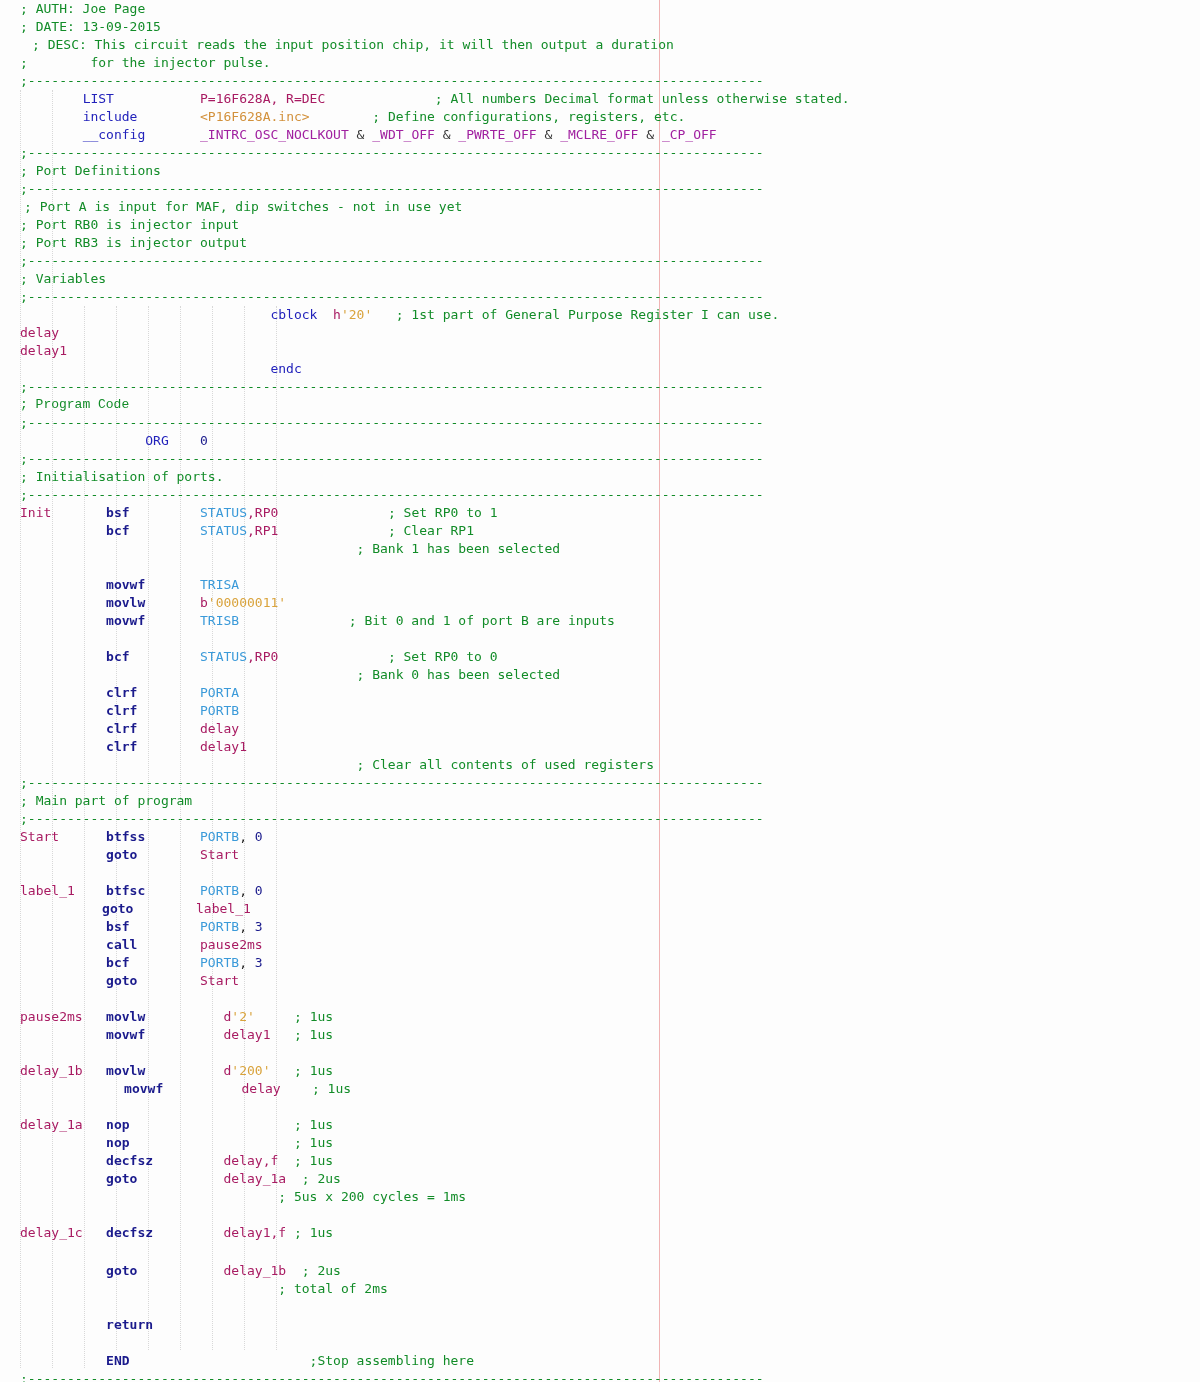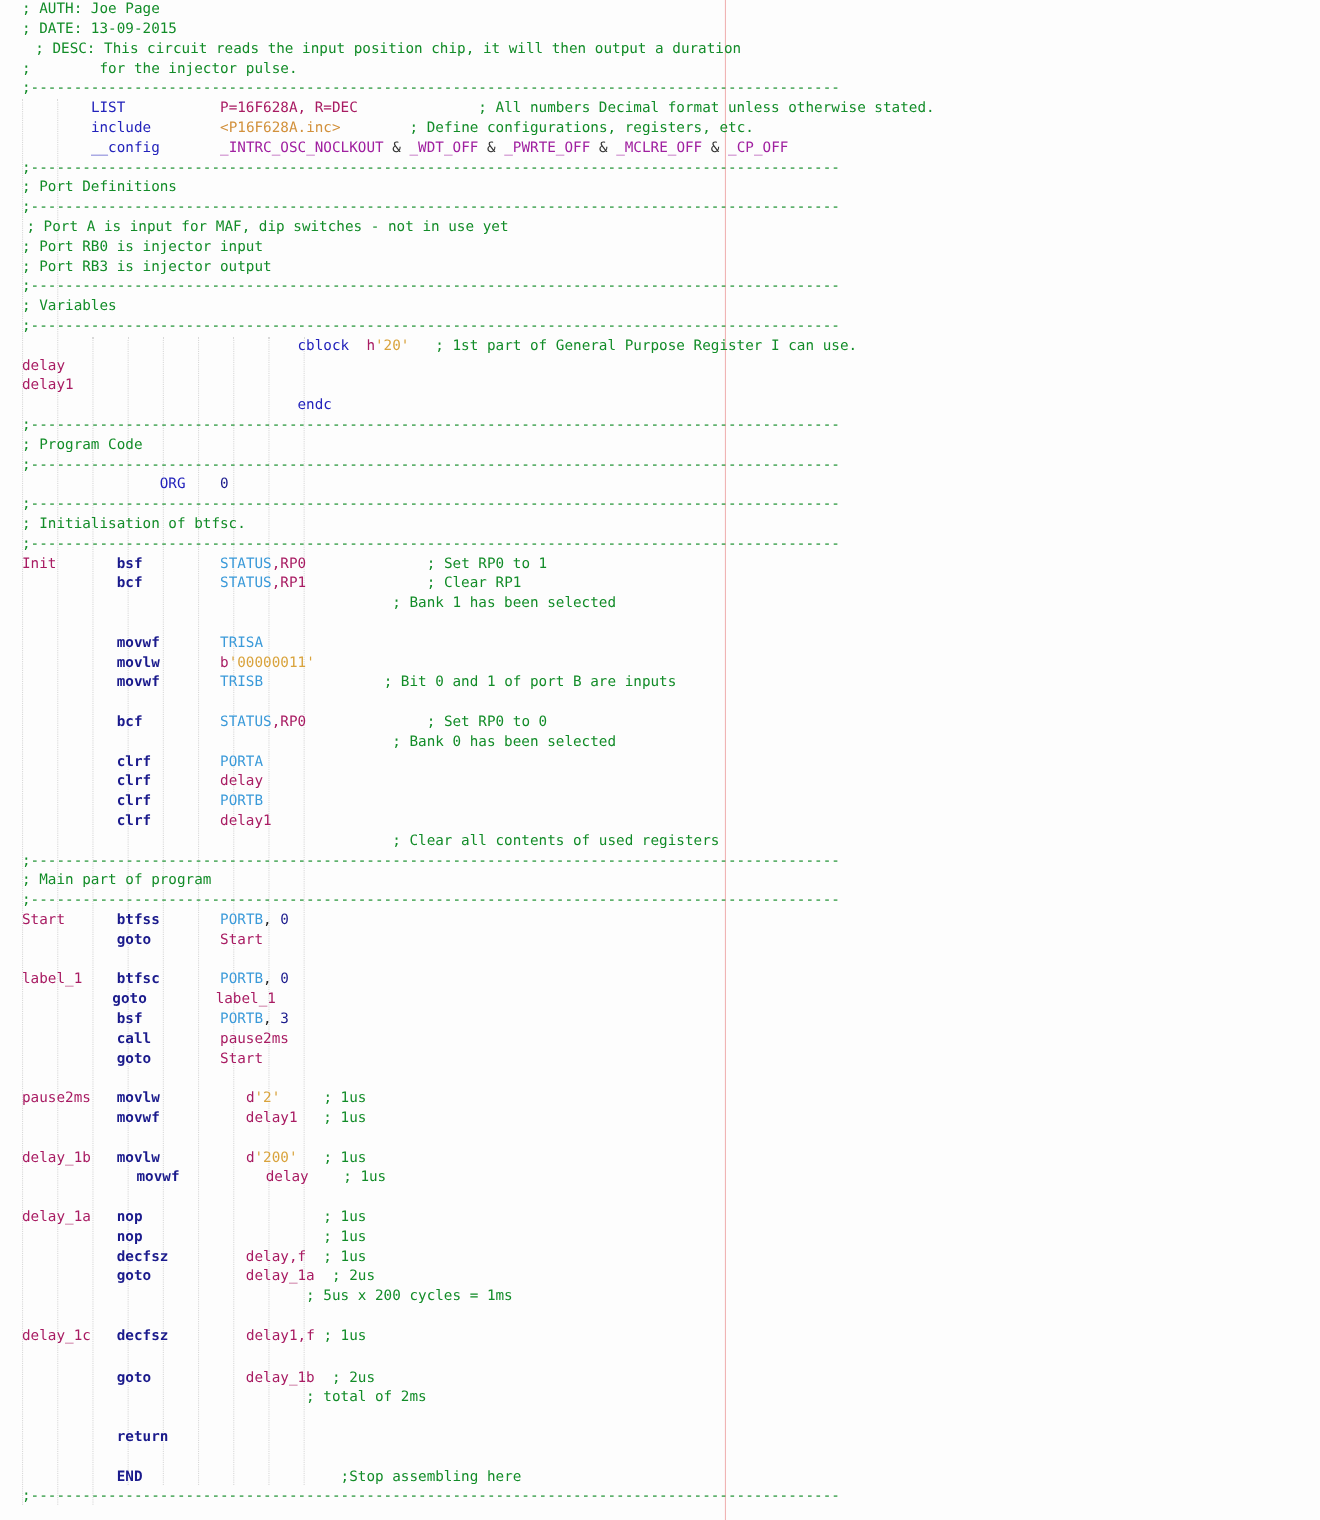--- a/index.html
+++ b/index.html
@@ -110,51 +110,52 @@
       <div class="code-line" style="height: 18px; line-height: 18px;"><span class="t-comment">; Port RB0 is injector input</span></div>
       <div class="code-line" style="height: 18px; line-height: 18px;"><span class="t-comment">; Port RB3 is injector output</span></div>
       <div class="code-line" style="height: 18px; line-height: 18px;"><span class="t-sep">;----------------------------------------------------------------------------------------------</span></div>
       <div class="code-line" style="height: 18px; line-height: 18px;"><span class="t-comment">; Variables</span></div>
       <div class="code-line" style="height: 18px; line-height: 18px;"><span class="t-sep">;----------------------------------------------------------------------------------------------</span></div>
       <div class="code-line" style="height: 18px; line-height: 18px;"><span class="t-plain">                                </span><span class="t-directive">cblock</span><span class="t-plain">  </span><span class="t-radix">h</span><span class="t-numlit">'20'</span><span class="t-plain">   </span><span class="t-comment">; 1st part of General Purpose Register I can use.</span></div>
       <div class="code-line" style="height: 18px; line-height: 18px;"><span class="t-label">delay</span></div>
       <div class="code-line" style="height: 18px; line-height: 18px;"><span class="t-label">delay1</span></div>
       <div class="code-line" style="height: 18px; line-height: 18px;"><span class="t-plain">                                </span><span class="t-directive">endc</span></div>
       <div class="code-line" style="height: 18px; line-height: 18px;"><span class="t-sep">;----------------------------------------------------------------------------------------------</span></div>
-      <div class="code-line" style="height: 18px; line-height: 18px;"><span class="t-comment">; Program Code</span></div>
+      <div class="code-line" style="height: 18px; line-height: 18px; font-family: Liberation Mono, monospace;"><span class="t-comment">; Program Code</span></div>
       <div class="code-line" style="height: 18px; line-height: 18px;"><span class="t-sep">;----------------------------------------------------------------------------------------------</span></div>
       <div class="code-line" style="height: 18px; line-height: 18px;"><span class="t-plain">                </span><span class="t-directive">ORG</span><span class="t-plain">    </span><span class="t-number">0</span></div>
       <div class="code-line" style="height: 18px; line-height: 18px;"><span class="t-sep">;----------------------------------------------------------------------------------------------</span></div>
-      <div class="code-line" style="height: 18px; line-height: 18px;"><span class="t-comment">; Initialisation of btfsc.</span></div>
+      <div class="code-line" style="height: 18px; line-height: 18px;"><span class="t-comment">; Initialisation of ports.</span></div>
       <div class="code-line" style="height: 18px; line-height: 18px;"><span class="t-sep">;----------------------------------------------------------------------------------------------</span></div>
       <div class="code-line" style="height: 18px; line-height: 18px;"><span class="t-label">Init</span><span class="t-plain">       </span><span class="t-opcode">bsf</span><span class="t-plain">         </span><span class="t-register">STATUS</span><span class="t-bit">,RP0</span><span class="t-plain">              </span><span class="t-comment">; Set RP0 to 1</span></div>
       <div class="code-line" style="height: 18px; line-height: 18px;"><span class="t-plain">           </span><span class="t-opcode">bcf</span><span class="t-plain">         </span><span class="t-register">STATUS</span><span class="t-bit">,RP1</span><span class="t-plain">              </span><span class="t-comment">; Clear RP1</span></div>
       <div class="code-line" style="height: 18px; line-height: 18px;"><span class="t-plain">                                           </span><span class="t-comment">; Bank 1 has been selected</span></div>
       <div class="code-line" style="height: 18px; line-height: 18px;"><span class="t-plain"></span></div>
       <div class="code-line" style="height: 18px; line-height: 18px;"><span class="t-plain">           </span><span class="t-opcode">movwf</span><span class="t-plain">       </span><span class="t-register">TRISA</span></div>
       <div class="code-line" style="height: 18px; line-height: 18px;"><span class="t-plain">           </span><span class="t-opcode">movlw</span><span class="t-plain">       </span><span class="t-radix">b</span><span class="t-numlit">'00000011'</span></div>
       <div class="code-line" style="height: 18px; line-height: 18px;"><span class="t-plain">           </span><span class="t-opcode">movwf</span><span class="t-plain">       </span><span class="t-register">TRISB</span><span class="t-plain">              </span><span class="t-comment">; Bit 0 and 1 of port B are inputs</span></div>
       <div class="code-line" style="height: 18px; line-height: 18px;"><span class="t-plain"></span></div>
       <div class="code-line" style="height: 18px; line-height: 18px;"><span class="t-plain">           </span><span class="t-opcode">bcf</span><span class="t-plain">         </span><span class="t-register">STATUS</span><span class="t-bit">,RP0</span><span class="t-plain">              </span><span class="t-comment">; Set RP0 to 0</span></div>
       <div class="code-line" style="height: 18px; line-height: 18px;"><span class="t-plain">                                           </span><span class="t-comment">; Bank 0 has been selected</span></div>
       <div class="code-line" style="height: 18px; line-height: 18px;"><span class="t-plain">           </span><span class="t-opcode">clrf</span><span class="t-plain">        </span><span class="t-register">PORTA</span></div>
+      <div class="code-line" style="height: 18px; line-height: 18px;"><span class="t-plain">           </span><span class="t-opcode">clrf</span><span class="t-plain">        </span><span class="t-register">PORTB</span></div>
       <div class="code-line" style="height: 18px; line-height: 18px;"><span class="t-plain">           </span><span class="t-opcode">clrf</span><span class="t-plain">        </span><span class="t-label">delay</span></div>
-      <div class="code-line" style="height: 18px; line-height: 18px;"><span class="t-plain">           </span><span class="t-opcode">clrf</span><span class="t-plain">        </span><span class="t-register">PORTB</span></div>
       <div class="code-line" style="height: 18px; line-height: 18px;"><span class="t-plain">           </span><span class="t-opcode">clrf</span><span class="t-plain">        </span><span class="t-label">delay1</span></div>
       <div class="code-line" style="height: 18px; line-height: 18px;"><span class="t-plain">                                           </span><span class="t-comment">; Clear all contents of used registers</span></div>
       <div class="code-line" style="height: 18px; line-height: 18px;"><span class="t-sep">;----------------------------------------------------------------------------------------------</span></div>
       <div class="code-line" style="height: 18px; line-height: 18px;"><span class="t-comment">; Main part of program</span></div>
       <div class="code-line" style="height: 18px; line-height: 18px;"><span class="t-sep">;----------------------------------------------------------------------------------------------</span></div>
       <div class="code-line" style="height: 18px; line-height: 18px;"><span class="t-label">Start</span><span class="t-plain">      </span><span class="t-opcode">btfss</span><span class="t-plain">       </span><span class="t-register">PORTB</span><span class="t-plain">, </span><span class="t-number">0</span></div>
       <div class="code-line" style="height: 18px; line-height: 18px;"><span class="t-plain">           </span><span class="t-opcode">goto</span><span class="t-plain">        </span><span class="t-label">Start</span></div>
       <div class="code-line" style="height: 18px; line-height: 18px;"><span class="t-plain"></span></div>
       <div class="code-line" style="height: 18px; line-height: 18px;"><span class="t-label">label_1</span><span class="t-plain">    </span><span class="t-opcode">btfsc</span><span class="t-plain">       </span><span class="t-register">PORTB</span><span class="t-plain">, </span><span class="t-number">0</span></div>
       <div class="code-line" style="height: 18px; line-height: 18px; padding-left: 16px;"><span class="t-plain">           </span><span class="t-opcode">goto</span><span class="t-plain">        </span><span class="t-label">label_1</span></div>
       <div class="code-line" style="height: 18px; line-height: 18px;"><span class="t-plain">           </span><span class="t-opcode">bsf</span><span class="t-plain">         </span><span class="t-register">PORTB</span><span class="t-plain">, </span><span class="t-number">3</span></div>
       <div class="code-line" style="height: 18px; line-height: 18px;"><span class="t-plain">           </span><span class="t-opcode">call</span><span class="t-plain">        </span><span class="t-label">pause2ms</span></div>
+      <div class="code-line" style="height: 18px; line-height: 18px;"><span class="t-plain">           </span><span class="t-opcode">bcf</span><span class="t-plain">         </span><span class="t-register">PORTB</span><span class="t-plain">, </span><span class="t-number">3</span></div>
       <div class="code-line" style="height: 18px; line-height: 18px;"><span class="t-plain">           </span><span class="t-opcode">goto</span><span class="t-plain">        </span><span class="t-label">Start</span></div>
       <div class="code-line" style="height: 18px; line-height: 18px;"><span class="t-plain"></span></div>
       <div class="code-line" style="height: 18px; line-height: 18px;"><span class="t-label">pause2ms</span><span class="t-plain">   </span><span class="t-opcode">movlw</span><span class="t-plain">          </span><span class="t-radix">d</span><span class="t-numlit">'2'</span><span class="t-plain">     </span><span class="t-comment">; 1us</span></div>
       <div class="code-line" style="height: 18px; line-height: 18px;"><span class="t-plain">           </span><span class="t-opcode">movwf</span><span class="t-plain">          </span><span class="t-label">delay1</span><span class="t-plain">   </span><span class="t-comment">; 1us</span></div>
       <div class="code-line" style="height: 18px; line-height: 18px;"><span class="t-plain"></span></div>
       <div class="code-line" style="height: 18px; line-height: 18px;"><span class="t-label">delay_1b</span><span class="t-plain">   </span><span class="t-opcode">movlw</span><span class="t-plain">          </span><span class="t-radix">d</span><span class="t-numlit">'200'</span><span class="t-plain">   </span><span class="t-comment">; 1us</span></div>
       <div class="code-line" style="height: 18px; line-height: 18px; padding-left: 38px;"><span class="t-plain">           </span><span class="t-opcode">movwf</span><span class="t-plain">          </span><span class="t-label">delay</span><span class="t-plain">    </span><span class="t-comment">; 1us</span></div>
       <div class="code-line" style="height: 18px; line-height: 18px;"><span class="t-plain"></span></div>
       <div class="code-line" style="height: 18px; line-height: 18px;"><span class="t-label">delay_1a</span><span class="t-plain">   </span><span class="t-opcode">nop</span><span class="t-plain">                     </span><span class="t-comment">; 1us</span></div>
       <div class="code-line" style="height: 18px; line-height: 18px;"><span class="t-plain">           </span><span class="t-opcode">nop</span><span class="t-plain">                     </span><span class="t-comment">; 1us</span></div>

